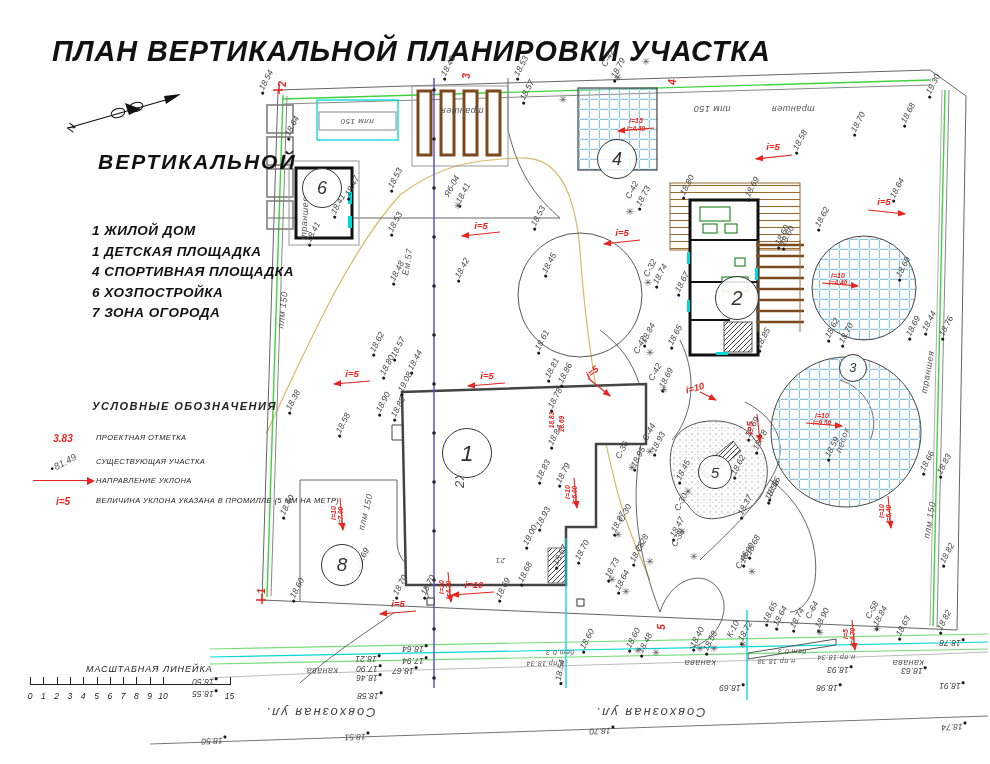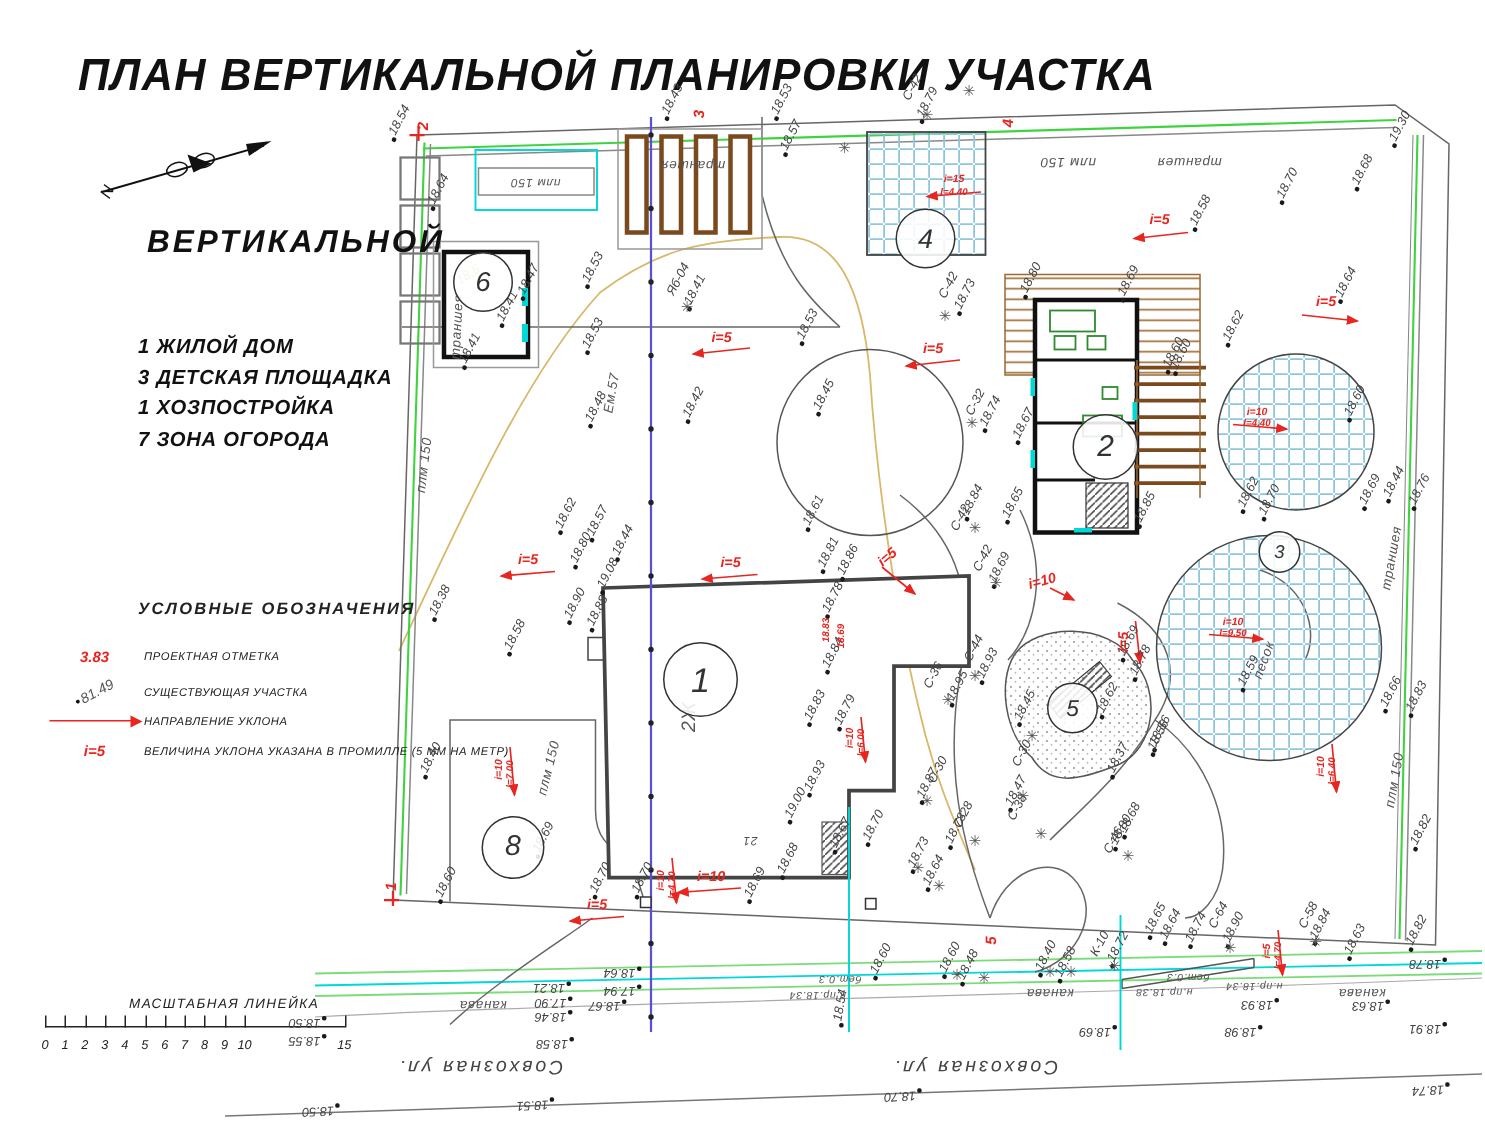--- a/index.html
+++ b/index.html
@@ -237,22 +237,23 @@
     <line x1="588" y1="378" x2="610" y2="396" marker-end="url(#ar)"></line>
     <line x1="757" y1="414" x2="760" y2="442" marker-end="url(#ar)"></line>
     <line x1="700" y1="392" x2="716" y2="400" marker-end="url(#ar)"></line>
   </g>
 </svg>
 
 <h1 id="title" class="abs">ПЛАН ВЕРТИКАЛЬНОЙ ПЛАНИРОВКИ УЧАСТКА</h1>
 <div id="expl-head" class="abs">ВЕРТИКАЛЬНОЙ</div>
 <div id="expl-list" class="abs">
     <div>1 ЖИЛОЙ ДОМ</div>
-    <div>3 ДЕТСКАЯ ПЛОЩАДКА</div>
-    <div>1 ХОЗПОСТРОЙКА</div>
+    <div>1 ДЕТСКАЯ ПЛОЩАДКА</div>
+    <div>4 СПОРТИВНАЯ ПЛОЩАДКА</div>
+    <div>6 ХОЗПОСТРОЙКА</div>
     <div>7 ЗОНА ОГОРОДА</div>
   </div>
 <div id="leg-head" class="abs">УСЛОВНЫЕ ОБОЗНАЧЕНИЯ</div>
 <div id="legend" class="abs">
     <div class="leg-row">
       <span class="leg-sym"><span class="sym-red">3.83</span></span>
       <span class="leg-desc">ПРОЕКТНАЯ ОТМЕТКА</span>
     </div>
     <div class="leg-row">
       <span class="leg-sym"><span class="sym-exist">81.49</span></span>

